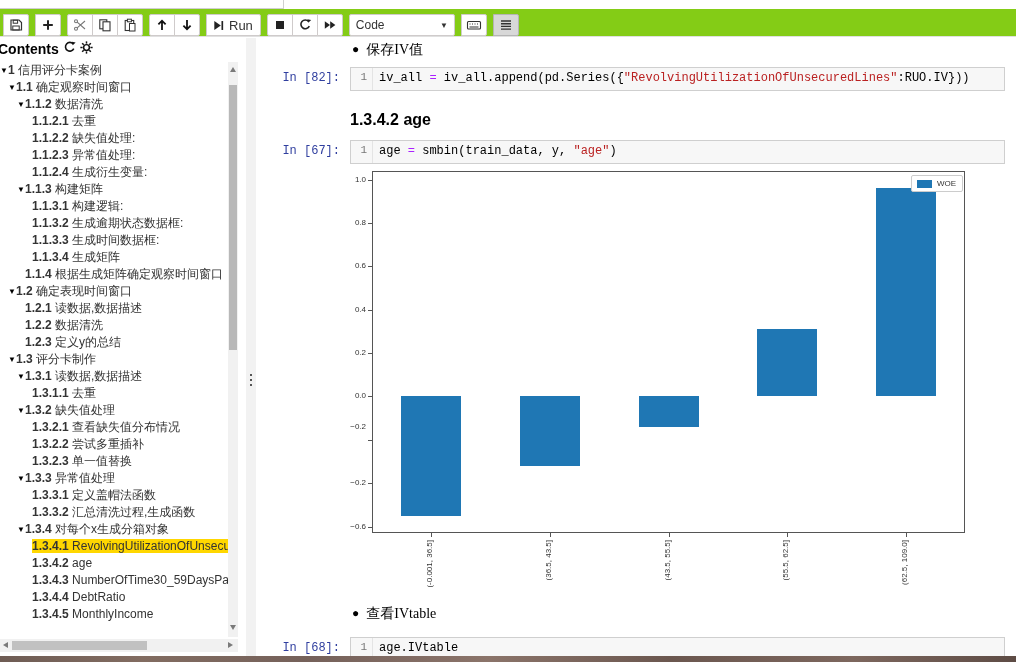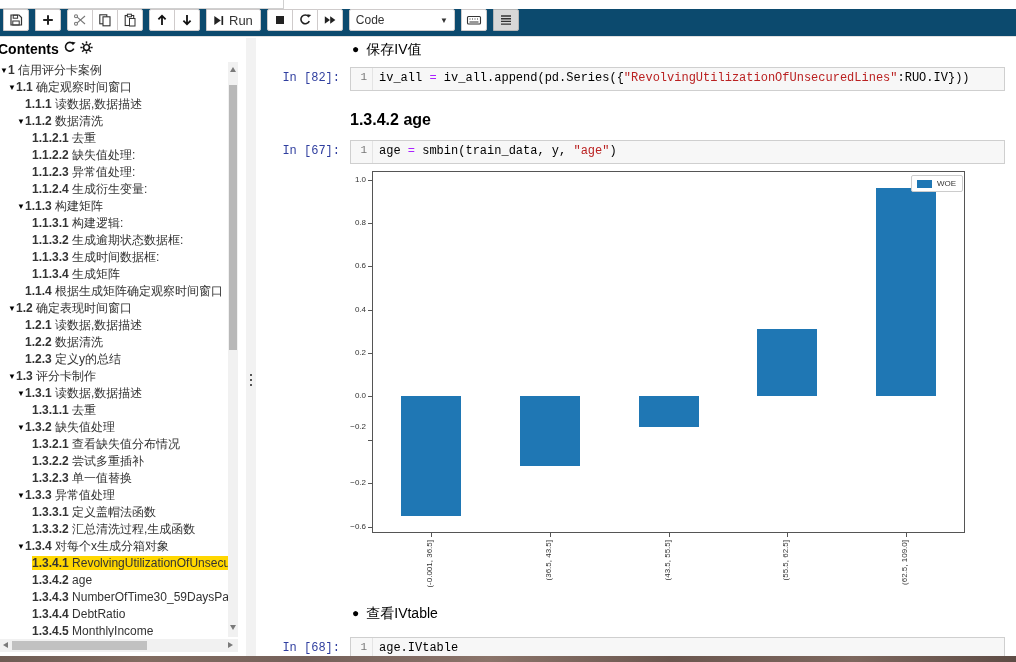--- a/index.html
+++ b/index.html
@@ -3,22 +3,22 @@
 <meta charset="utf-8">
 <style>
   html,body{margin:0;padding:0;}
   body{width:1016px;height:662px;position:relative;overflow:hidden;background:#fff;
        font-family:"Liberation Sans","DejaVu Sans",sans-serif;color:#000;}
   
   .top-strip{position:absolute;left:0;top:0;width:1016px;height:9px;background:#fff;}
   .hdr-line{position:absolute;left:0;top:8px;width:284px;height:1px;background:#d0d0d0;}
   .hdr-nub{position:absolute;left:283px;top:0;width:1px;height:9px;background:#d0d0d0;}
   
-  .toolbar{position:absolute;left:0;top:9px;width:1016px;height:28px;background:#0c4a6e;
-           border-bottom:1px solid #e0e0e0;display:flex;align-items:flex-start;padding-left:3px;box-sizing:border-box;}
+  .toolbar{position:absolute;left:0;top:9px;width:1016px;height:28px;background:#84cc16;
+           border-bottom:1px solid #e0e0e0;display:flex;align-items:flex-end;padding-left:3px;box-sizing:border-box;}
   .btn-group{display:flex;margin-right:6px;}
   .tbtn{display:flex;align-items:center;justify-content:center;height:22px;min-width:26px;
         background:#fff;border:1px solid #cfcbcb;border-radius:2px;box-sizing:border-box;cursor:pointer;}
   .btn-group .tbtn{border-radius:0;margin-left:-1px;}
   .btn-group .tbtn:first-child{border-radius:2px 0 0 2px;margin-left:0;}
   .btn-group .tbtn:last-child{border-radius:0 2px 2px 0;}
   .tbtn svg{display:block;}
   .tbtn.run{padding:0 7px 0 5px;gap:4px;font-size:13px;color:#333;}
   .tbtn.active{background:#d8d8d8;border-color:#b5b5b5;}
   .cell-select{width:106px;height:22px;border:1px solid #cfcbcb;border-radius:2px;display:flex;
@@ -44,21 +44,21 @@
   .tri{width:0;height:0;position:absolute;}
   .tri-up{border-left:3px solid transparent;border-right:3px solid transparent;border-bottom:5px solid #7a7a7a;left:2px;top:5px;}
   .tri-down{border-left:3px solid transparent;border-right:3px solid transparent;border-top:5px solid #7a7a7a;left:2px;top:563px;}
   .tri-left{border-top:3px solid transparent;border-bottom:3px solid transparent;border-right:5px solid #7a7a7a;left:3px;top:3px;}
   .tri-right{border-top:3px solid transparent;border-bottom:3px solid transparent;border-left:5px solid #7a7a7a;left:228px;top:3px;}
   
   .pane-gutter{position:absolute;left:246px;top:38px;width:10px;height:618px;background:#f2f2f2;}
   .gutter-dot{position:absolute;left:4px;width:2px;height:2px;background:#555;}
   
   .main{position:absolute;left:256px;top:38px;width:760px;height:618px;background:#fff;overflow:hidden;}
-  .md{position:absolute;left:96px;font-size:14px;color:#000;}
+  .md{position:absolute;left:96px;font-size:14px;color:#000;font-family:Liberation Serif, serif;}
   .md .bullet{font-size:12px;margin-right:7px;vertical-align:1px;}
   .heading{position:absolute;left:94px;font-size:16px;font-weight:bold;color:#000;}
   .cell{position:absolute;left:0;width:760px;display:flex;}
   .prompt{width:88px;text-align:right;padding:4px 4px 0 0;box-sizing:border-box;
           font-family:"Liberation Mono","DejaVu Sans Mono",monospace;font-size:12px;color:var(--c-prompt,#303F9F);}
   .input{margin-left:6px;width:655px;background:#f7f7f7;border:1px solid #cfcfcf;box-sizing:border-box;
          display:flex;height:24px;}
   .cell.small .input{height:21px;}
   .lineno{width:22px;text-align:right;padding:3px 5px 0 0;box-sizing:border-box;border-right:1px solid #e4e4e4;
           font-family:"Liberation Mono","DejaVu Sans Mono",monospace;font-size:11px;color:#777;}
@@ -231,21 +231,20 @@
             <rect x="6.2" y="0.4" width="1.6" height="2.4" transform="rotate(45 7 7)"></rect>
             <rect x="6.2" y="11.2" width="1.6" height="2.4" transform="rotate(45 7 7)"></rect>
             <rect x="0.4" y="6.2" width="2.4" height="1.6" transform="rotate(45 7 7)"></rect>
             <rect x="11.2" y="6.2" width="2.4" height="1.6" transform="rotate(45 7 7)"></rect>
           </g>
         </svg></span>
   </div>
   <div class="toc">
       <div class="toc-item lvl1"><span class="arrow">▼</span><span class="toclink"><span class="num">1</span><span> 信用评分卡案例</span></span></div>
       <div class="toc-item lvl2"><span class="arrow">▼</span><span class="toclink"><span class="num">1.1</span><span> 确定观察时间窗口</span></span></div>
-      <div class="toc-item lvl3"><span class="arrow hidden">▼</span><span class="toclink"><span class="num">1.1.1</span><span> 读数据,数据描述</span></span></div>
       <div class="toc-item lvl3"><span class="arrow">▼</span><span class="toclink"><span class="num">1.1.2</span><span> 数据清洗</span></span></div>
       <div class="toc-item lvl4"><span class="arrow hidden">▼</span><span class="toclink"><span class="num">1.1.2.1</span><span> 去重</span></span></div>
       <div class="toc-item lvl4"><span class="arrow hidden">▼</span><span class="toclink"><span class="num">1.1.2.2</span><span> 缺失值处理:</span></span></div>
       <div class="toc-item lvl4"><span class="arrow hidden">▼</span><span class="toclink"><span class="num">1.1.2.3</span><span> 异常值处理:</span></span></div>
       <div class="toc-item lvl4"><span class="arrow hidden">▼</span><span class="toclink"><span class="num">1.1.2.4</span><span> 生成衍生变量:</span></span></div>
       <div class="toc-item lvl3"><span class="arrow">▼</span><span class="toclink"><span class="num">1.1.3</span><span> 构建矩阵</span></span></div>
       <div class="toc-item lvl4"><span class="arrow hidden">▼</span><span class="toclink"><span class="num">1.1.3.1</span><span> 构建逻辑:</span></span></div>
       <div class="toc-item lvl4"><span class="arrow hidden">▼</span><span class="toclink"><span class="num">1.1.3.2</span><span> 生成逾期状态数据框:</span></span></div>
       <div class="toc-item lvl4"><span class="arrow hidden">▼</span><span class="toclink"><span class="num">1.1.3.3</span><span> 生成时间数据框:</span></span></div>
       <div class="toc-item lvl4"><span class="arrow hidden">▼</span><span class="toclink"><span class="num">1.1.3.4</span><span> 生成矩阵</span></span></div>

